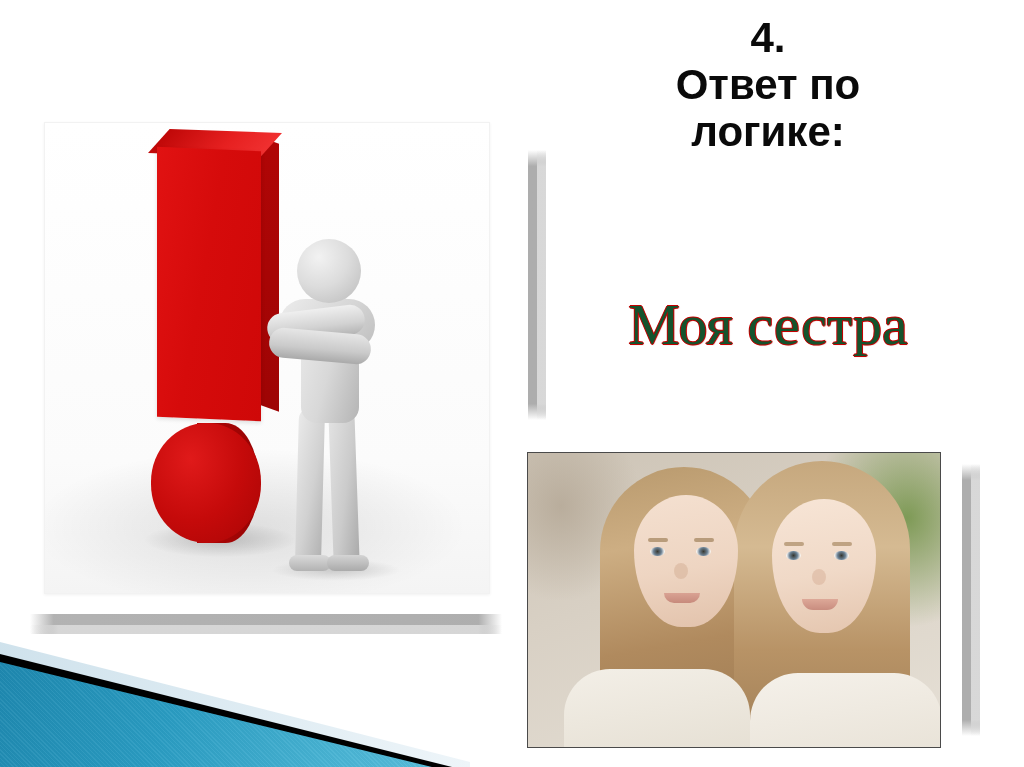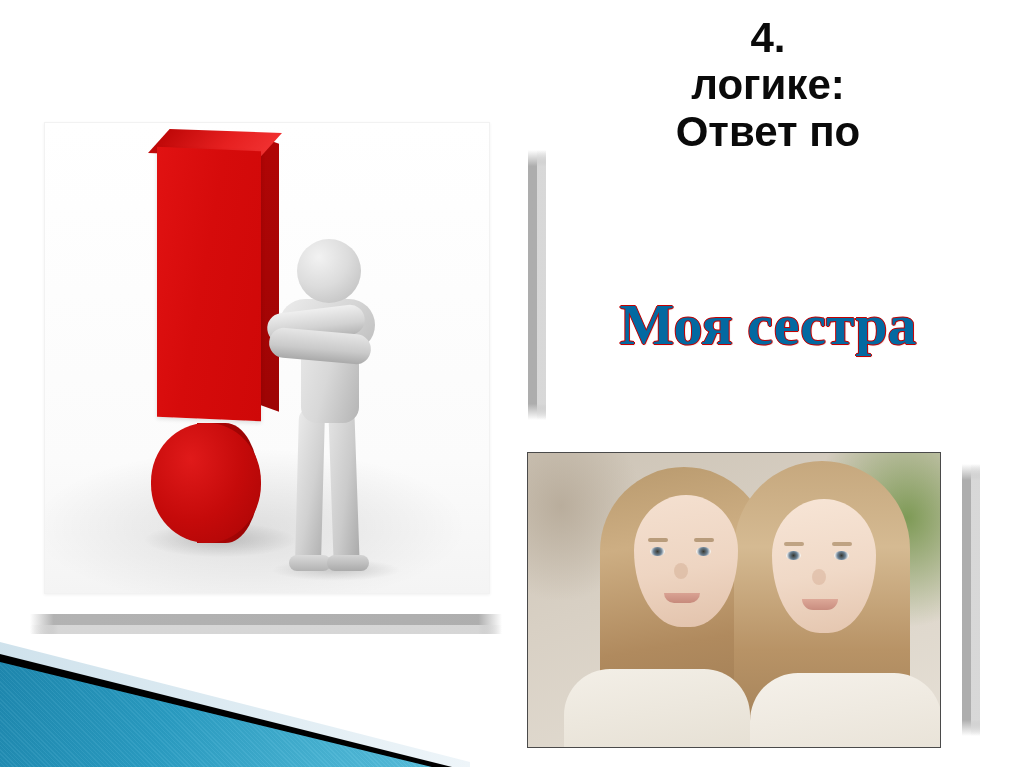--- a/index.html
+++ b/index.html
@@ -40,24 +40,24 @@
   .title-line { display: block; white-space: nowrap; }
 
   
   .answer-text {
     position: absolute;
     left: 540px;
     top: 296px;
     width: 456px;
     text-align: center;
     font-family: "Liberation Serif", "DejaVu Serif", serif;
-    font-weight: bold;
+    font-weight: normal;
     font-size: 58px;
     line-height: 1.0;
-    color: #0369a1;
+    color: #14532d;
     text-shadow:
        1px 0 0 #c40000,
       -1px 0 0 #c40000,
        0 1px 0 #c40000,
        0 -1px 0 #c40000,
        1px 1px 1px rgba(150,0,0,0.35);
     white-space: nowrap;
   }
 
   
@@ -449,22 +449,22 @@
     clip-path: polygon(0 50px, 432px 155px, 0 155px);
   }
 </style>
 </head>
 <body>
 
 <div class="slide">
 
   <div class="title-block">
     <span class="title-line">4.</span>
+    <span class="title-line">Ответ по</span>
     <span class="title-line">логике:</span>
-    <span class="title-line">Ответ по</span>
   </div>
 
   <div class="answer-text">Моя сестра</div>
 
   <div class="left-pic-frame">
     <div class="left-pic-inner">
       <div class="excl-dot-shadow"></div>
       <div class="excl-bar-side"></div>
       <div class="excl-bar-top"></div>
       <div class="excl-bar-front"></div>

